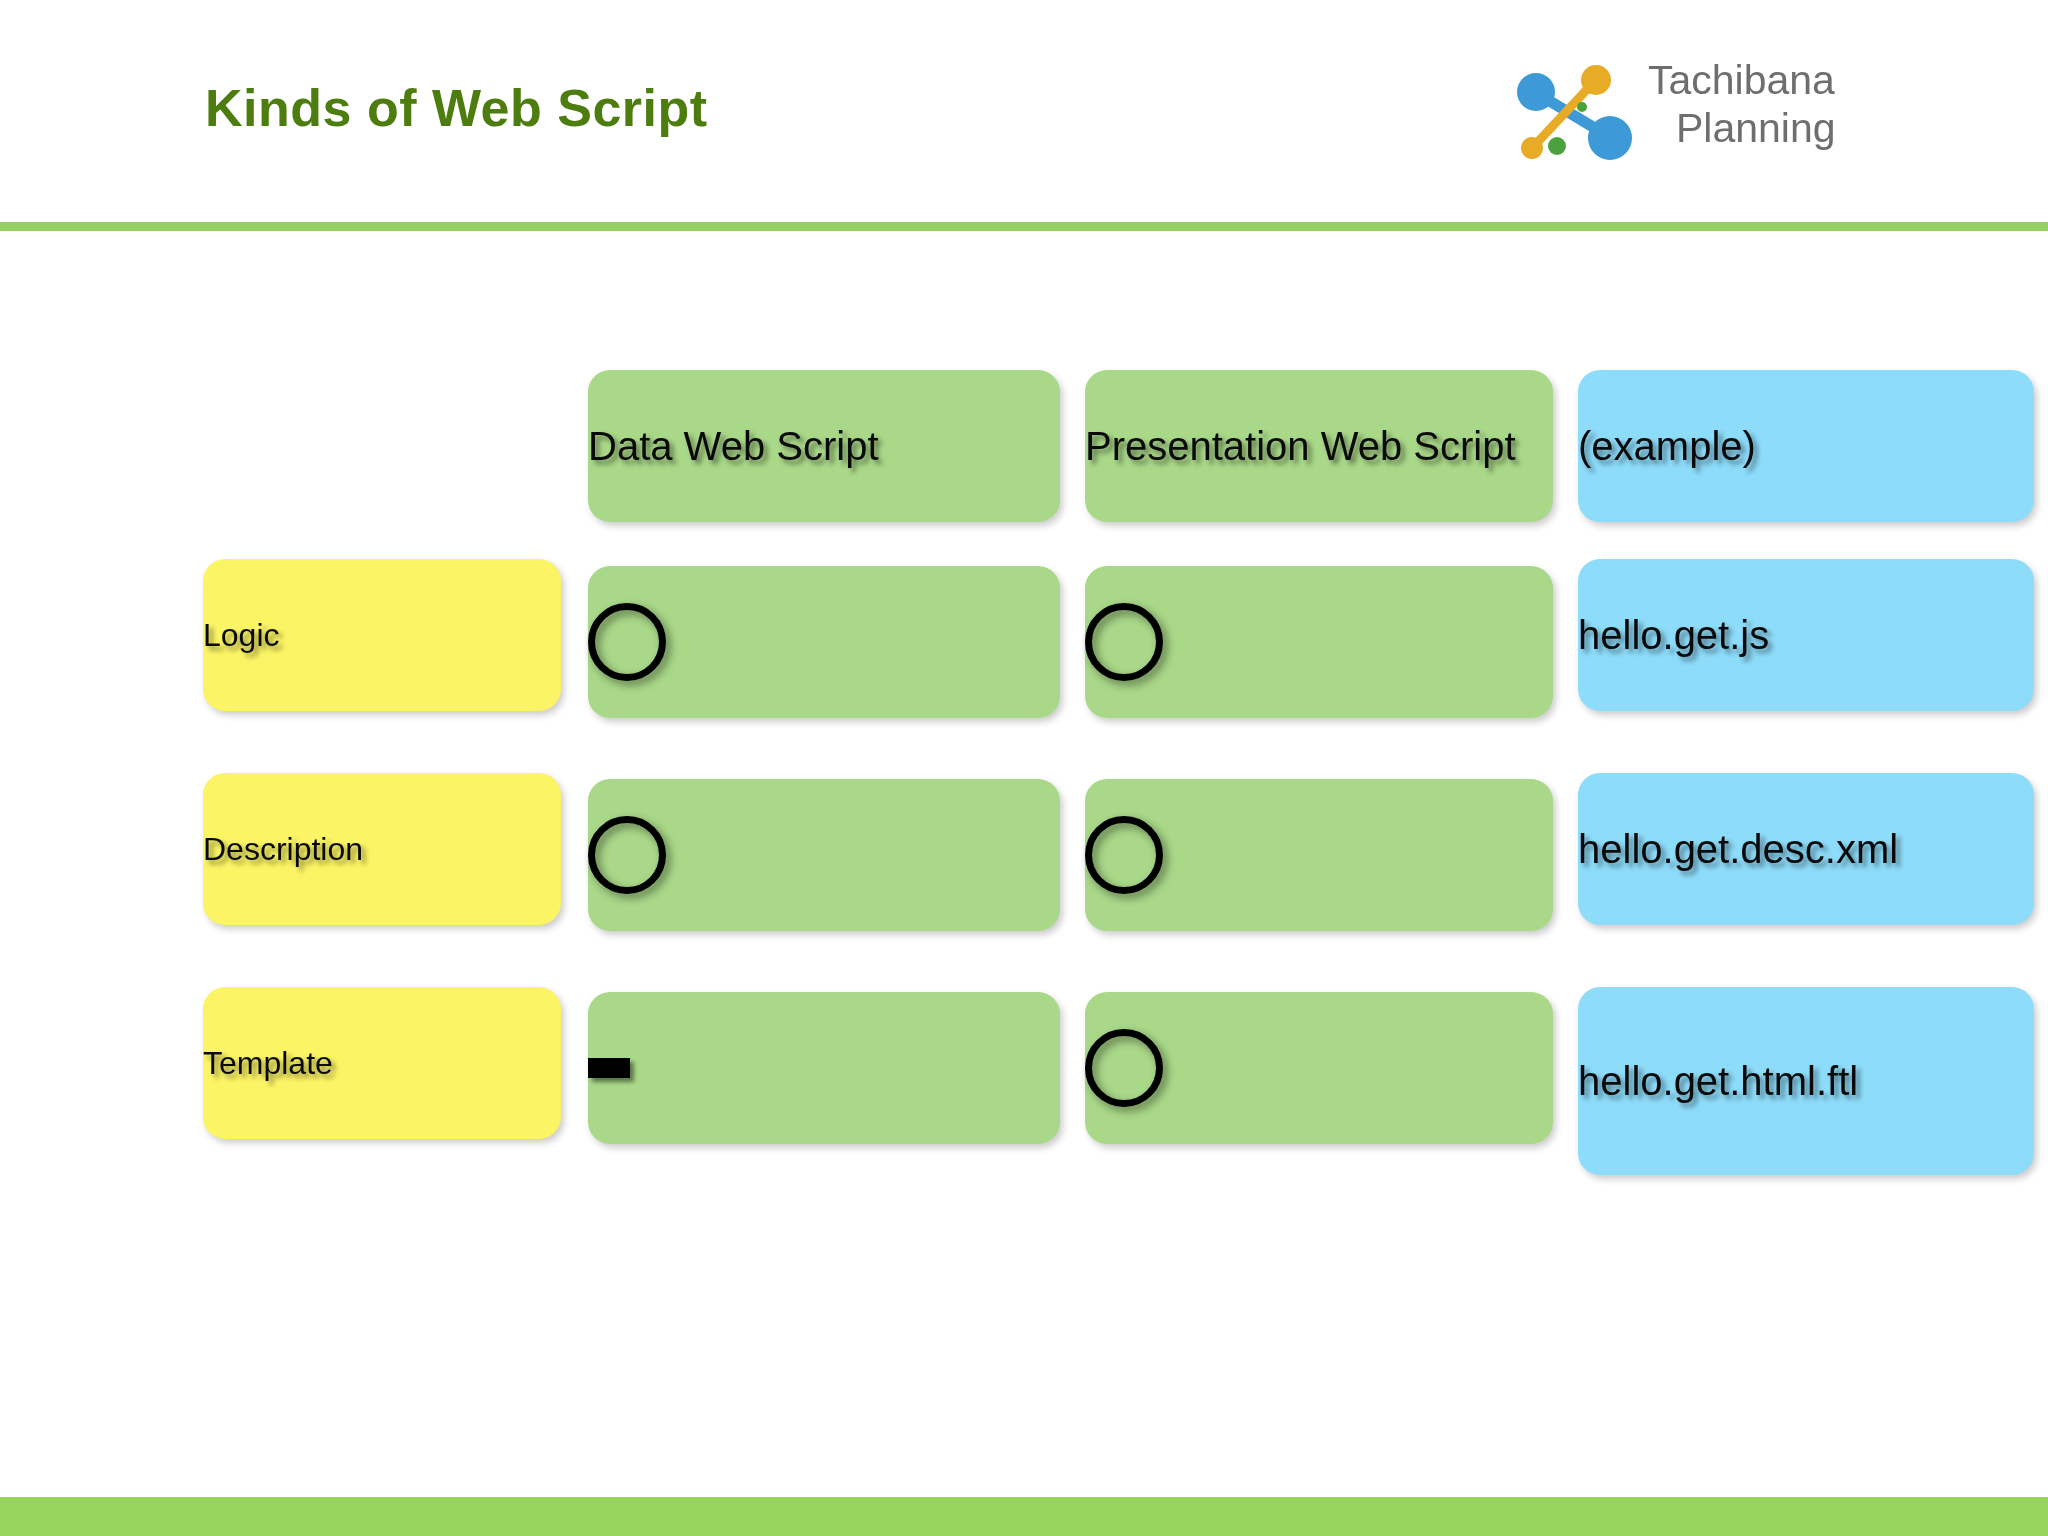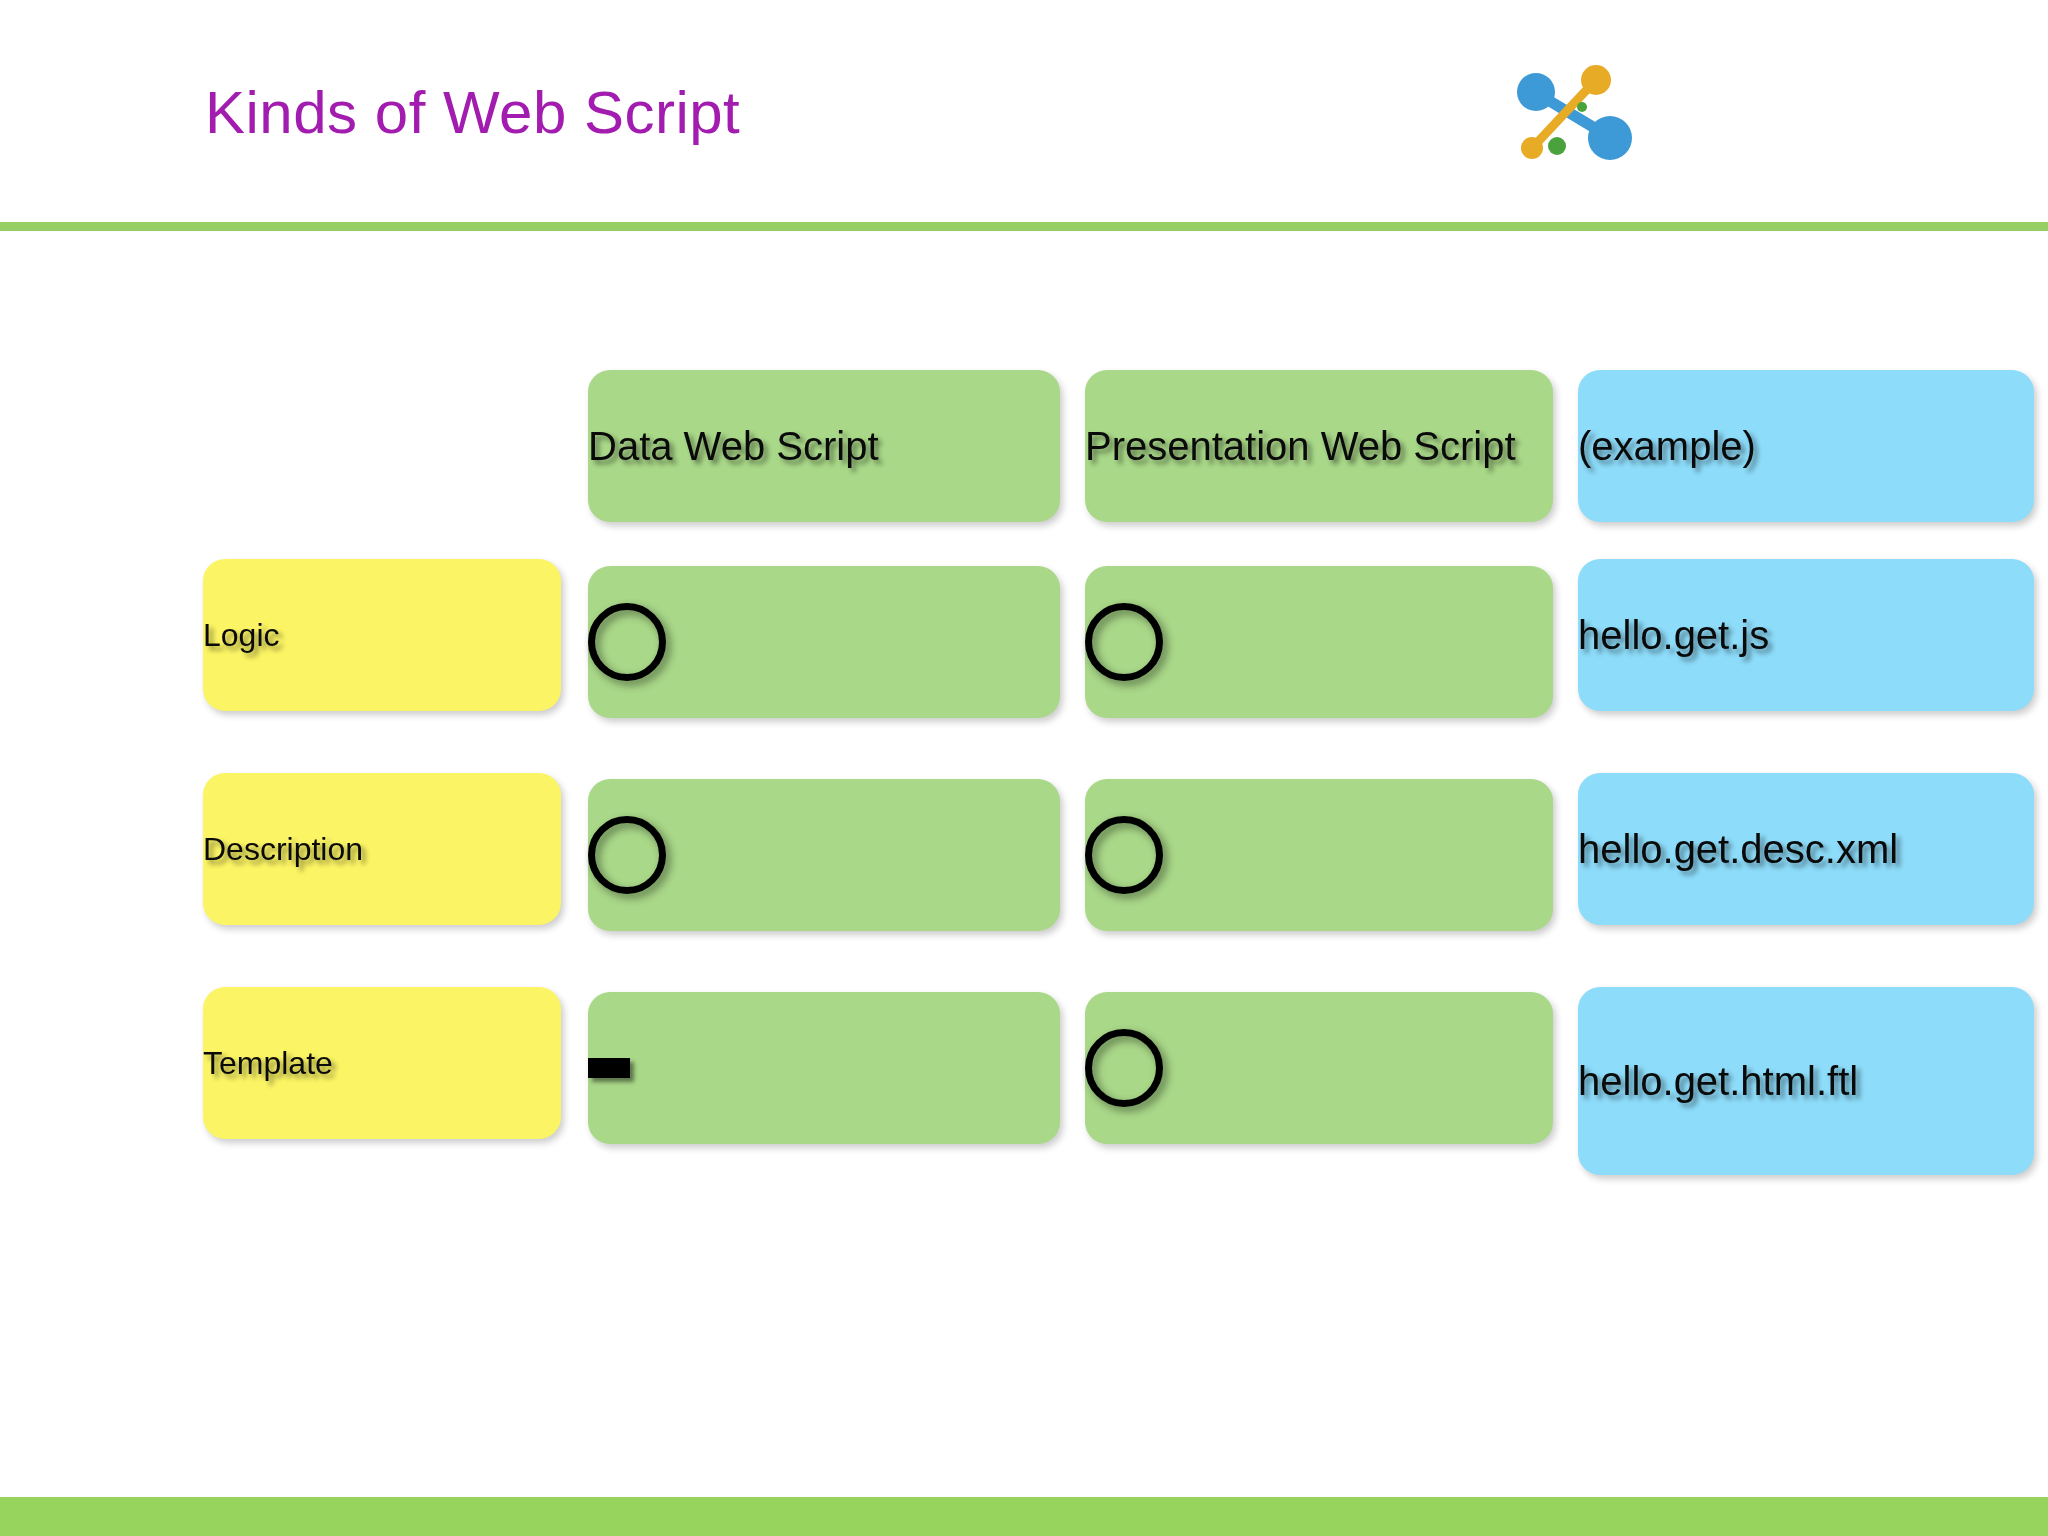--- a/index.html
+++ b/index.html
@@ -13,23 +13,23 @@
     position: relative;
     overflow: hidden;
     font-family: "Liberation Sans", sans-serif;
   }
 
   
   #slide-title {
     position: absolute;
     left: 205px;
     top: 78px;
-    font-size: 60px;
-    color: #a21caf;
-    font-weight: 400;
+    font-size: 52px;
+    color: #4d7c0f;
+    font-weight: 700;
     letter-spacing: 0.5px;
     white-space: nowrap;
   }
 
   #header-rule {
     position: absolute;
     left: 0;
     top: 222px;
     width: 2048px;
     height: 9px;
@@ -121,20 +121,24 @@
   <svg id="logo-mark" viewBox="0 0 122 104">
     <line x1="26" y1="36" x2="96" y2="78" stroke="#3d9ad6" stroke-width="11" stroke-linecap="round"></line>
     <line x1="22" y1="88" x2="82" y2="24" stroke="#e8ab26" stroke-width="9" stroke-linecap="round"></line>
     <circle cx="24" cy="34" r="19" fill="#3d9ad6"></circle>
     <circle cx="98" cy="80" r="22" fill="#3d9ad6"></circle>
     <circle cx="84" cy="22" r="15" fill="#e8ab26"></circle>
     <circle cx="20" cy="90" r="11" fill="#e8ab26"></circle>
     <circle cx="45" cy="88" r="9" fill="#4aa23c"></circle>
     <circle cx="70" cy="49" r="5" fill="#4aa23c"></circle>
   </svg>
+  <div id="logo-text">
+    <span>Tachibana</span>
+    <span id="logo-line-2">Planning</span>
+  </div>
 </div>
 
 <div id="footer-bar"></div>
 
 <div class="cell green header-cell" style="left:588px; top:370px; width:472px; height:152px;">
   <span class="cell-label">Data Web Script</span>
 </div>
 
 <div class="cell green header-cell" style="left:1085px; top:370px; width:468px; height:152px;">
   <span class="cell-label">Presentation Web Script</span>

